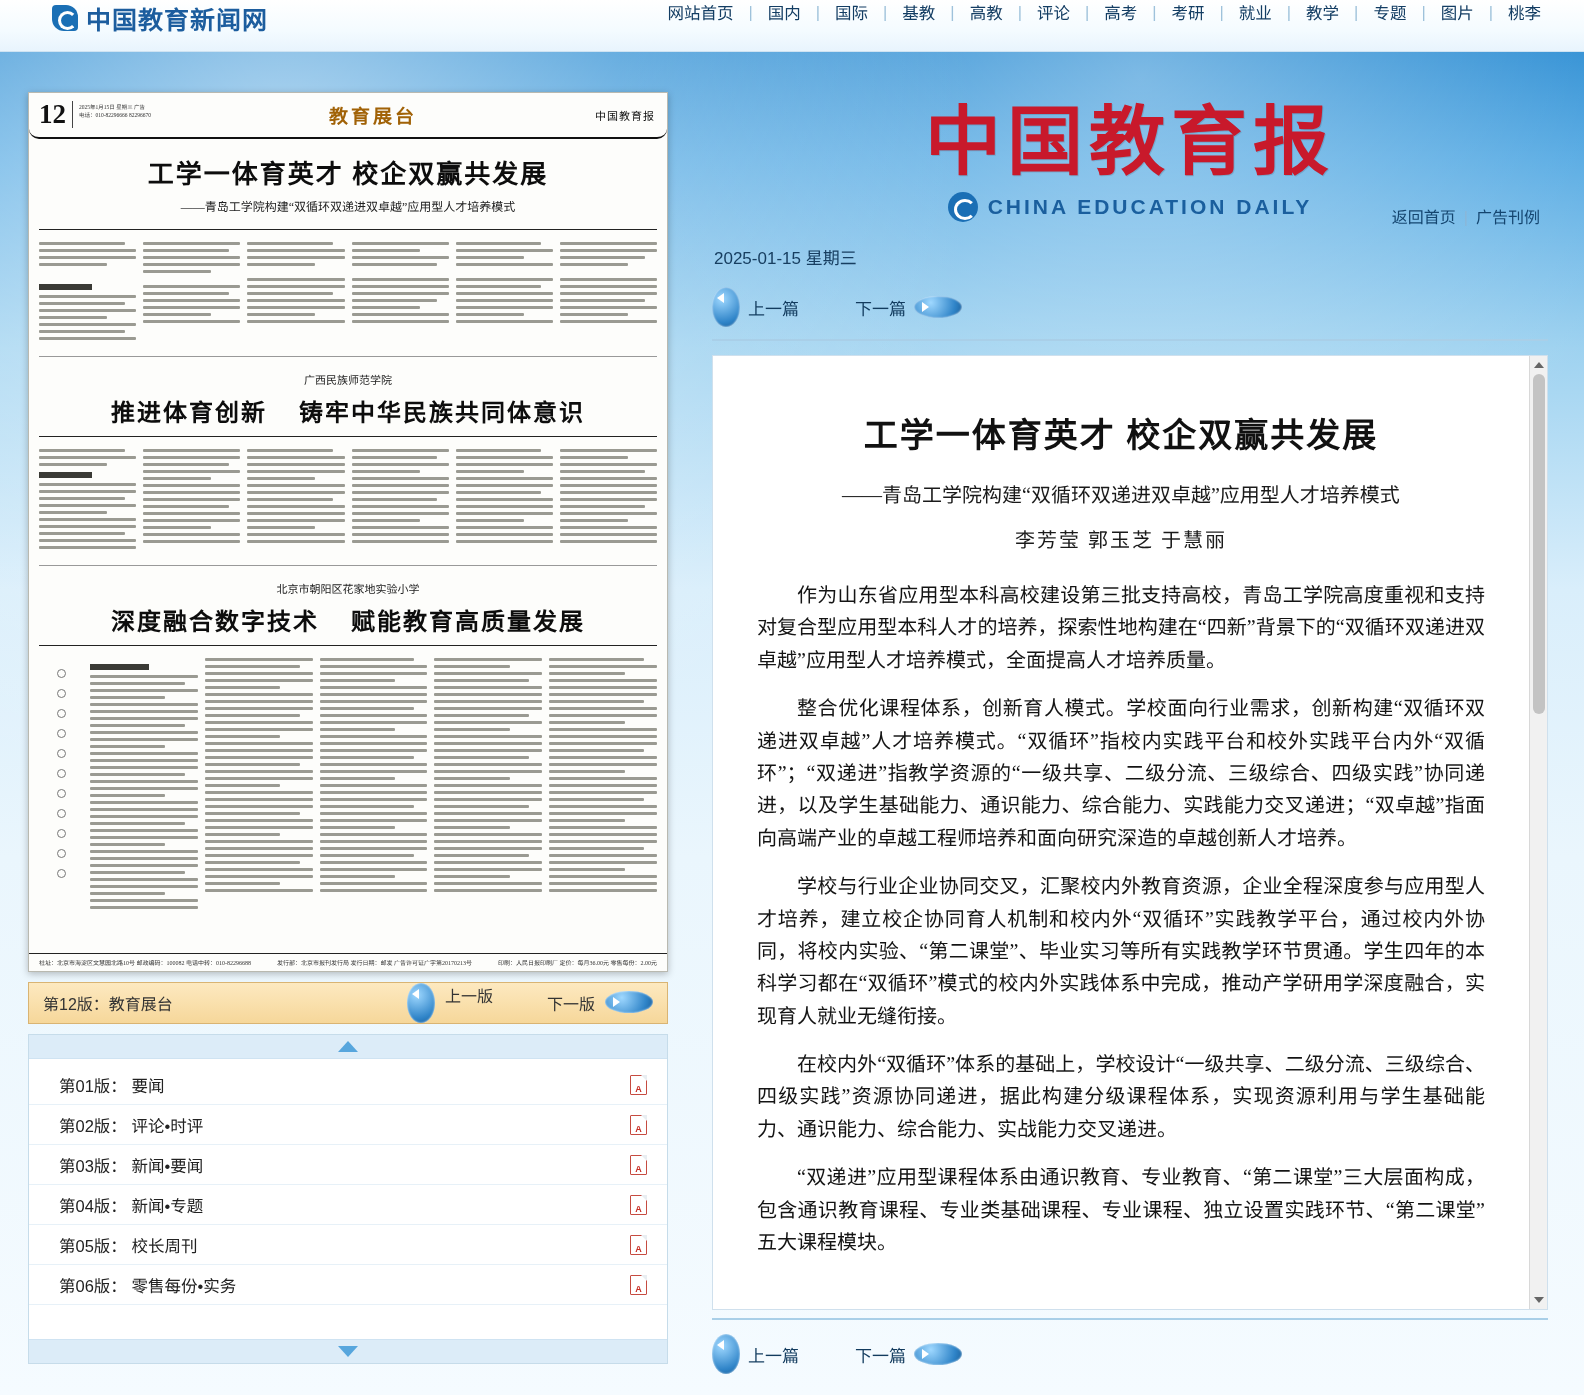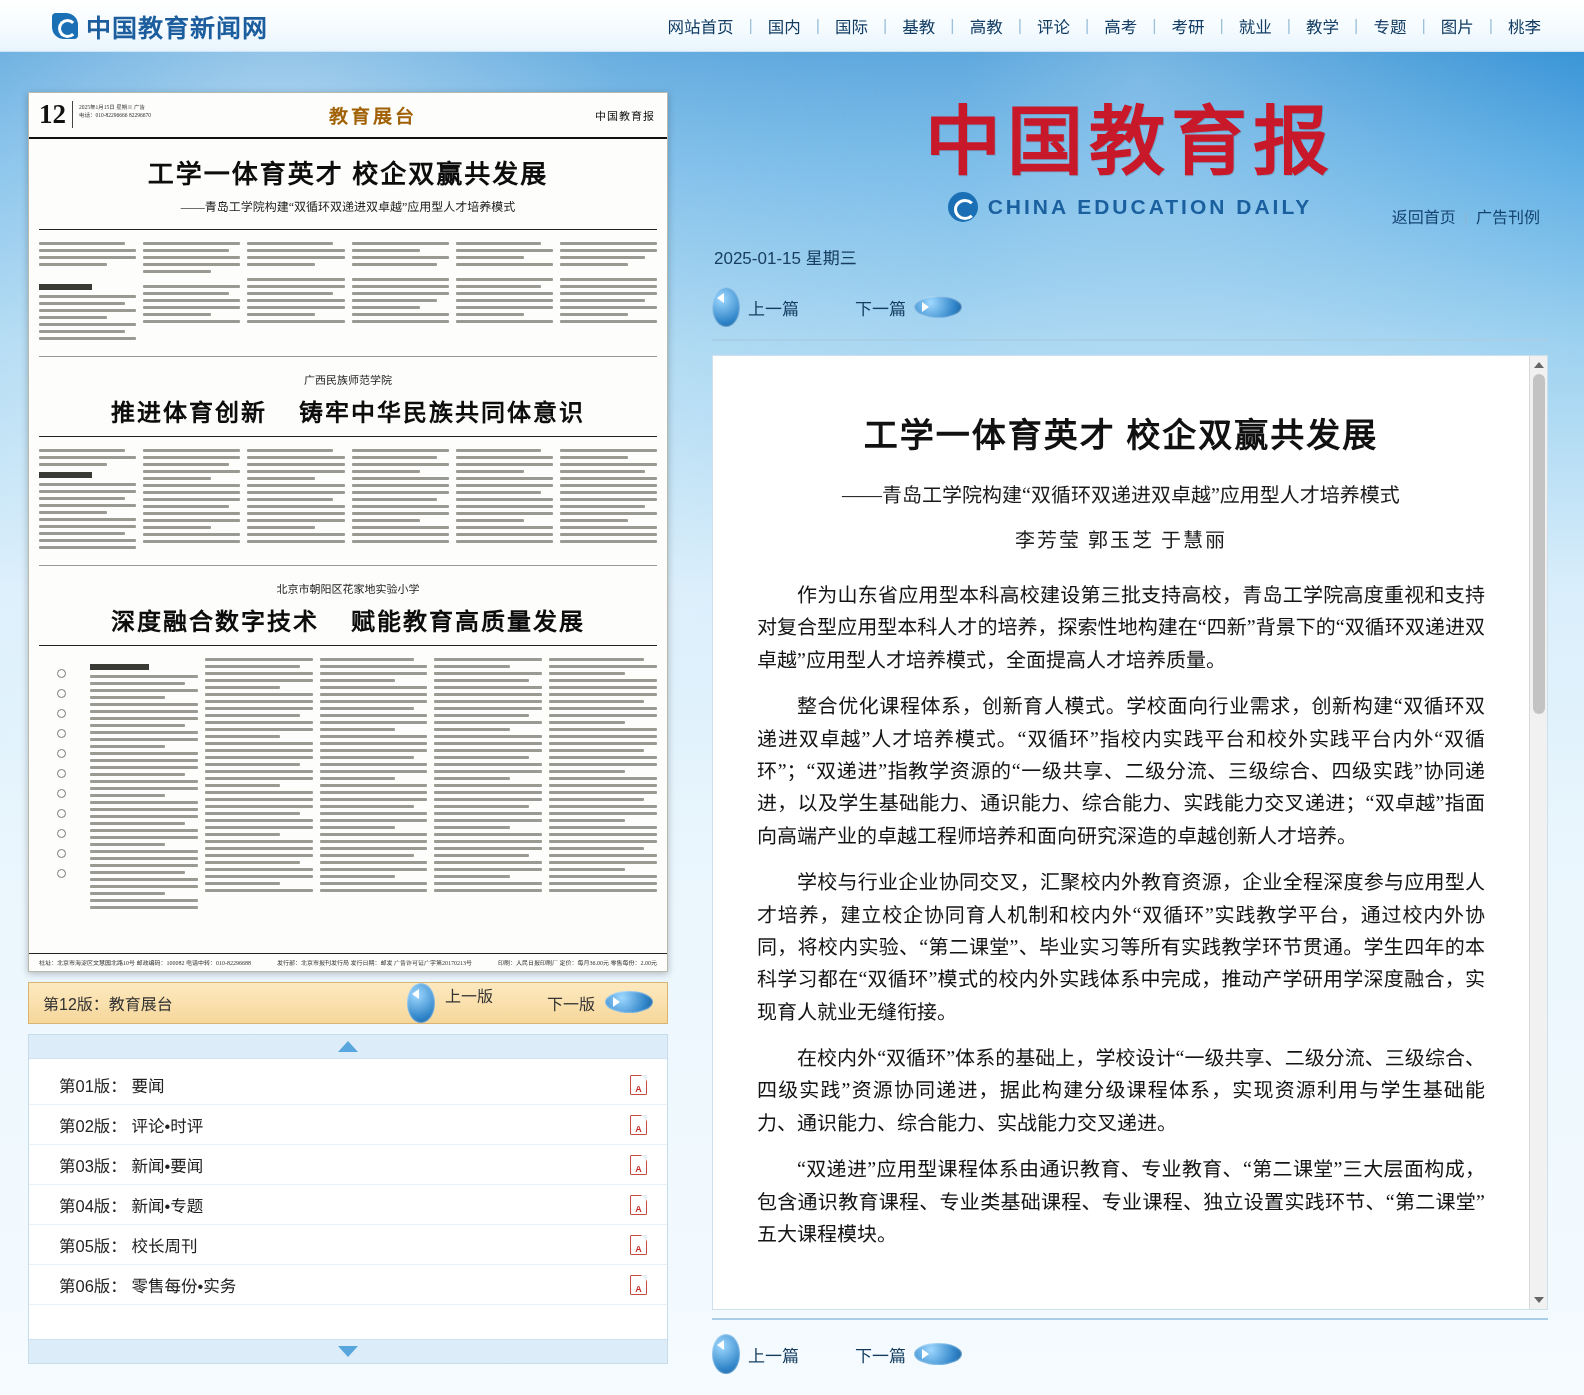--- a/index.html
+++ b/index.html
@@ -10,21 +10,21 @@
     background: #ffffff;
     overflow: hidden;
   }
 
   
   .topbar {
     height: 52px;
     background: linear-gradient(180deg, #ffffff 0%, #f4fbff 60%, #e8f4fd 100%);
     border-bottom: 1px solid #cfe3f2;
     display: flex;
-    align-items: center;
+    align-items: flex-start;
     padding: 0 28px 0 52px;
     position: relative;
   }
   .brand { display: flex; align-items: center; gap: 8px; }
   .brand-mark {
     width: 26px; height: 26px;
     background: #1a6fb5;
     border-radius: 4px 12px 4px 12px;
     position: relative;
     flex: none;
@@ -97,20 +97,21 @@
     overflow: hidden;
     position: relative;
     font-family: "Liberation Serif", serif;
   }
   .paper-head {
     display: flex;
     align-items: flex-start;
     padding: 8px 12px 4px 10px;
     border-bottom: 2px solid #111;
     height: 46px;
+    border-radius: 10px;
   }
   .pg-num {
     font-size: 27px; font-weight: bold; color:#111; line-height: 1;
     border-right: 1px solid #444; padding-right: 6px; margin-right:6px;
   }
   .pg-meta { font-size: 5.5px; color:#333; line-height: 1.5; padding-top:2px; }
   .paper-title-zone { flex:1; text-align:center; }
   .paper-title { font-size: 19px; font-weight: bold; letter-spacing: 3px; color:#a16207; }
   .paper-logo { font-size: 11px; color:#111; padding-top: 6px; letter-spacing:1px; }
 
@@ -305,21 +306,21 @@
   }
   .art-authors {
     text-align:center;
     font-size: 20px;
     color:#1a1a1a;
     margin-top: 16px;
     letter-spacing: 2px;
   }
   .art-body { margin-top: 26px; }
   .art-body p {
-    margin: 8px 0 14px;
+    margin: 16px 0 14px;
     font-size: 20px;
     line-height: 1.62;
     color: #141414;
     text-indent: 2em;
     text-align: justify;
   }
 
   .vscroll {
     width: 18px;
     background: #f1f1f1;

